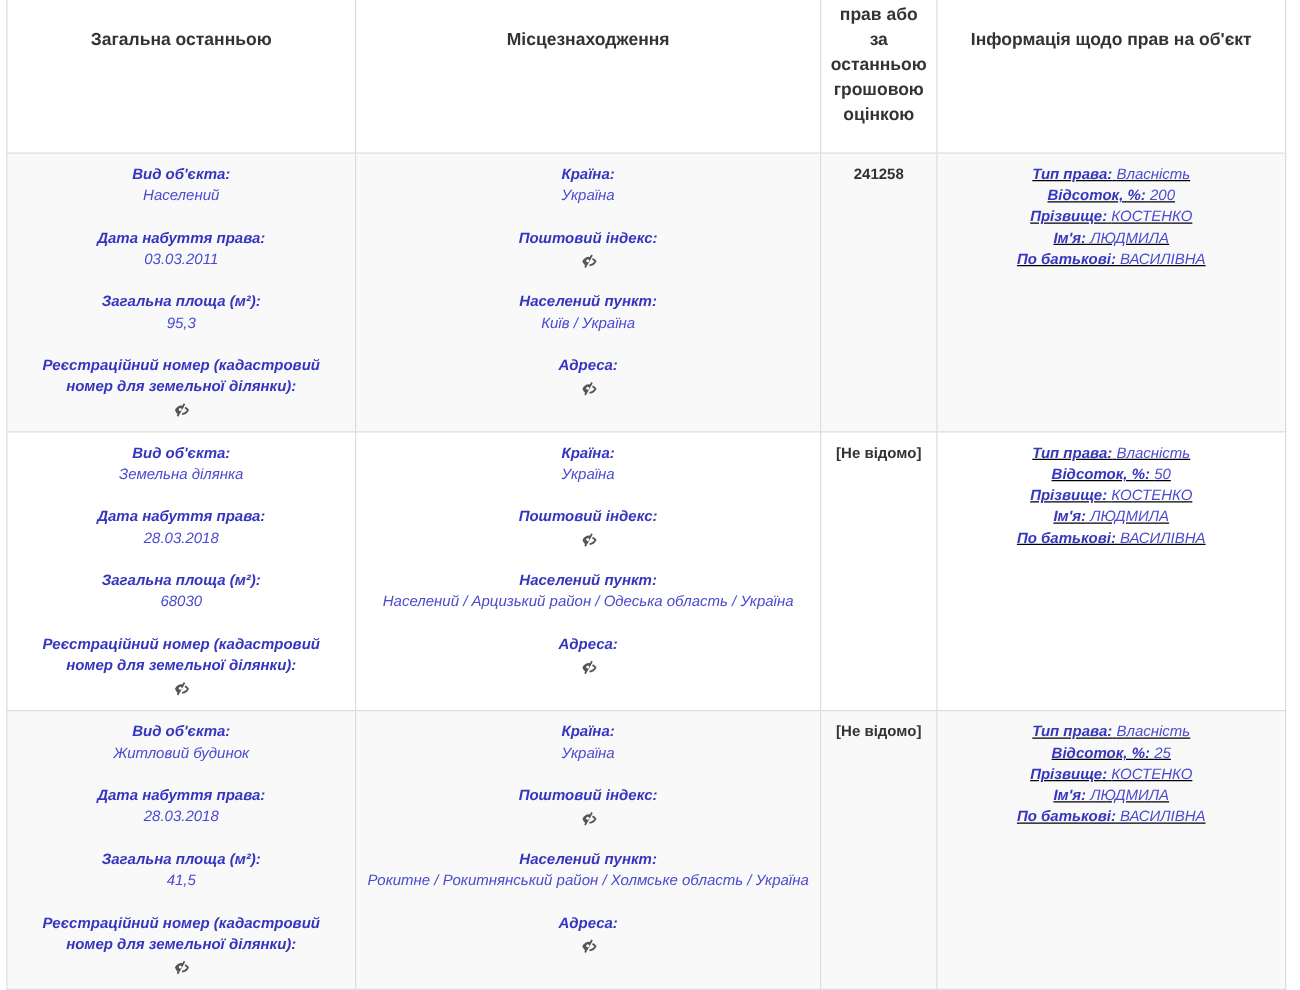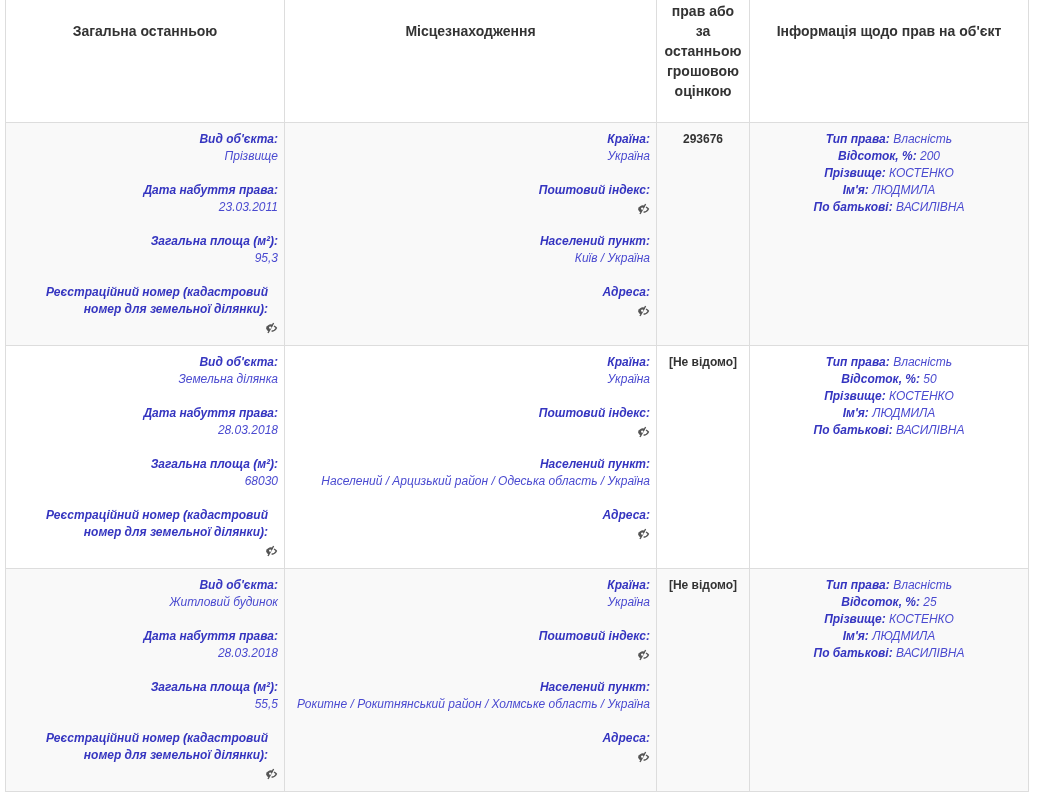--- a/index.html
+++ b/index.html
@@ -39,21 +39,21 @@
     th.col-value {
       padding: 0 4px 10px 4px;
     }
     td {
       padding: 8px 6px 10px 6px;
       font-size: 12px;
       line-height: 17px;
     }
     tr.odd td { background: #f9f9f9; }
     tr.even td { background: #ffffff; }
-    .fld { margin-bottom: 17px; text-align: right; }
+    .fld { margin-bottom: 17px; }
     .fld:last-child { margin-bottom: 0; }
     .lbl {
       display: block;
       color: #3535c0;
       font-weight: bold;
       font-style: italic;
     }
     .val {
       display: block;
       color: #4a4ad0;
@@ -64,21 +64,21 @@
       width: 14px;
       height: 12px;
       vertical-align: middle;
       margin-top: 2px;
     }
     .price {
       color: #333333;
       font-weight: bold;
       font-size: 12px;
     }
-    .rights-line { display: block; }
+    .rights-line { display: block; text-decoration: underline; }
     .rights-line .lbl, .rights-line .val { display: inline; }
     .clipped-glyph {
       display: block;
       height: 14px;
       overflow: hidden;
       position: relative;
     }
     .clipped-glyph span {
       position: absolute;
       left: 0; right: 0;
@@ -111,25 +111,25 @@
           <span style="display:block">оцінкою</span>
         </th>
         <th><span>Інформація щодо прав на об'єкт</span></th>
       </tr>
     </thead>
     <tbody id="tbody">
   <tr class="odd">
     <td>
       <div class="fld">
         <span class="lbl">Вид об'єкта:</span>
-        <span class="val">Прізвище</span>
+        <span class="val">Населений</span>
       </div>
       <div class="fld">
         <span class="lbl">Дата набуття права:</span>
-        <span class="val">23.03.2011</span>
+        <span class="val">03.03.2011</span>
       </div>
       <div class="fld">
         <span class="lbl">Загальна площа (м²):</span>
         <span class="val">95,3</span>
       </div>
       <div class="fld">
         <span class="lbl" style="padding:0 10px">Реєстраційний номер (кадастровий номер для земельної ділянки):</span>
         <span class="hidden-icon">
           <svg width="14" height="12" viewBox="0 0 14 12">
                   <path d="M2 6 C3.5 2.5 7 1.5 9 3 L4.5 9.5 C3.2 8.7 2.4 7.3 2 6 Z" fill="#555"></path>
@@ -166,21 +166,21 @@
           <svg width="14" height="12" viewBox="0 0 14 12">
                   <path d="M2 6 C3.5 2.5 7 1.5 9 3 L4.5 9.5 C3.2 8.7 2.4 7.3 2 6 Z" fill="#555"></path>
                   <path d="M10 4 C11 4.6 11.8 5.2 12.4 6 C11.6 7.6 10 9 7.6 9.3" stroke="#555" stroke-width="1.4" fill="none"></path>
                   <line x1="9.6" y1="1" x2="4" y2="11" stroke="#555" stroke-width="1.4"></line>
                   <circle cx="6.2" cy="5.6" r="1.2" fill="#fff"></circle>
                 </svg>
         </span>
       </div>
     </td>
     <td>
-      <span class="price">293676</span>
+      <span class="price">241258</span>
     </td>
     <td>
       <span class="rights-line"><span class="lbl">Тип права:</span> <span class="val">Власність</span></span>
       <span class="rights-line"><span class="lbl">Відсоток, %:</span> <span class="val">200</span></span>
       <span class="rights-line"><span class="lbl">Прізвище:</span> <span class="val">КОСТЕНКО</span></span>
       <span class="rights-line"><span class="lbl">Ім'я:</span> <span class="val">ЛЮДМИЛА</span></span>
       <span class="rights-line"><span class="lbl">По батькові:</span> <span class="val">ВАСИЛІВНА</span></span>
     </td>
   </tr>
 
@@ -259,21 +259,21 @@
       <div class="fld">
         <span class="lbl">Вид об'єкта:</span>
         <span class="val">Житловий будинок</span>
       </div>
       <div class="fld">
         <span class="lbl">Дата набуття права:</span>
         <span class="val">28.03.2018</span>
       </div>
       <div class="fld">
         <span class="lbl">Загальна площа (м²):</span>
-        <span class="val">55,5</span>
+        <span class="val">41,5</span>
       </div>
       <div class="fld">
         <span class="lbl" style="padding:0 10px">Реєстраційний номер (кадастровий номер для земельної ділянки):</span>
         <span class="hidden-icon">
           <svg width="14" height="12" viewBox="0 0 14 12">
                   <path d="M2 6 C3.5 2.5 7 1.5 9 3 L4.5 9.5 C3.2 8.7 2.4 7.3 2 6 Z" fill="#555"></path>
                   <path d="M10 4 C11 4.6 11.8 5.2 12.4 6 C11.6 7.6 10 9 7.6 9.3" stroke="#555" stroke-width="1.4" fill="none"></path>
                   <line x1="9.6" y1="1" x2="4" y2="11" stroke="#555" stroke-width="1.4"></line>
                   <circle cx="6.2" cy="5.6" r="1.2" fill="#fff"></circle>
                 </svg>

